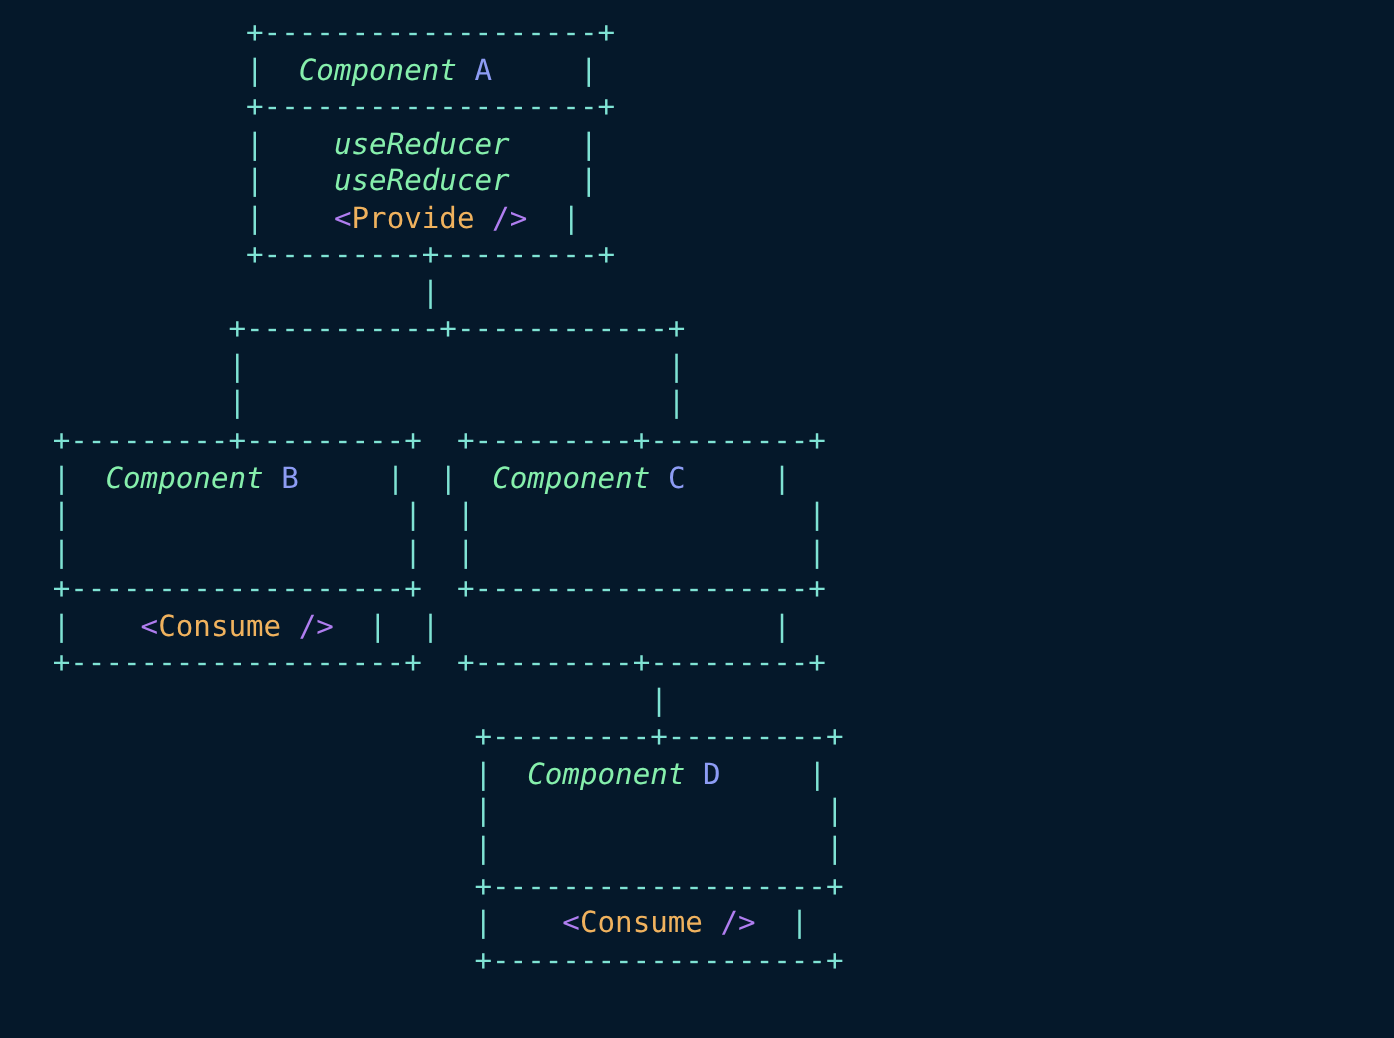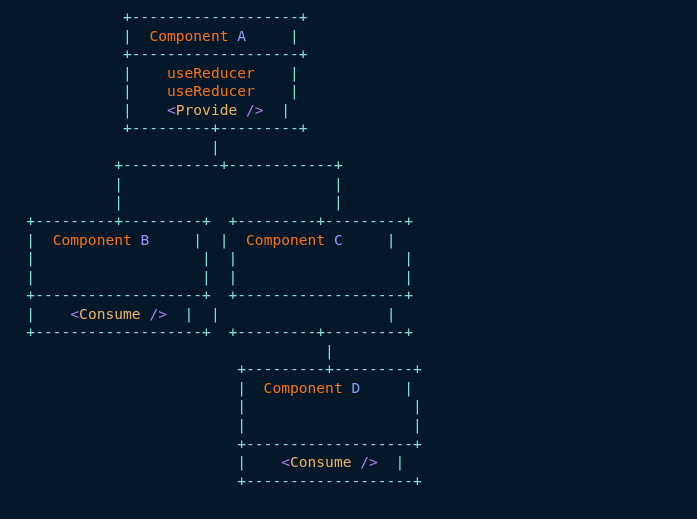--- a/index.html
+++ b/index.html
@@ -32,21 +32,21 @@
     white-space: pre;
     color: #7fe3d4;
     -webkit-font-smoothing: antialiased;
   }
   .ascii-row {
     height: 18.55px;
     white-space: pre;
   }
   
   .frame   { color: #7fe3d4; }   
-  .plain   { color: #f97316; }   
+  .plain   { color: #86efac; font-style: italic; }   
   .ident   { color: #8d9cf4; }   
   .tagname { color: #f0b25e; }   
   .punct   { color: #b07ef0; }   
 </style>
 </head>
 <body>
 
 <div id="canvas">
   <div class="ascii-grid" id="ascii-grid"><div class="ascii-row"><span class="frame">              </span><span class="frame">+-------------------+</span></div><div class="ascii-row"><span class="frame">              </span><span class="frame">| </span><span class="plain"> Component </span><span class="ident">A</span><span class="plain">     </span><span class="frame">|</span></div><div class="ascii-row"><span class="frame">              </span><span class="frame">+-------------------+</span></div><div class="ascii-row"><span class="frame">              </span><span class="frame">|   </span><span class="plain"> useReducer  </span><span class="frame">  |</span></div><div class="ascii-row"><span class="frame">              </span><span class="frame">|   </span><span class="plain"> useReducer  </span><span class="frame">  |</span></div><div class="ascii-row"><span class="frame">              </span><span class="frame">|   </span><span class="punct"> &lt;</span><span class="tagname">Provide</span><span class="punct"> /&gt;</span><span class="frame">  |</span></div><div class="ascii-row"><span class="frame">              </span><span class="frame">+---------+---------+</span></div><div class="ascii-row"><span class="frame">                        </span><span class="frame">|</span></div><div class="ascii-row"><span class="frame">             </span><span class="frame">+-----------+------------+</span></div><div class="ascii-row"><span class="frame">             </span><span class="frame">|</span><span class="frame">                        </span><span class="frame">|</span></div><div class="ascii-row"><span class="frame">             </span><span class="frame">|</span><span class="frame">                        </span><span class="frame">|</span></div><div class="ascii-row"><span class="frame">   </span><span class="frame">+---------+---------+</span><span class="frame">  </span><span class="frame">+---------+---------+</span></div><div class="ascii-row"><span class="frame">   </span><span class="frame">| </span><span class="plain"> Component </span><span class="ident">B</span><span class="plain">     </span><span class="frame">|</span><span class="frame">  </span><span class="frame">| </span><span class="plain"> Component </span><span class="ident">C</span><span class="plain">     </span><span class="frame">|</span></div><div class="ascii-row"><span class="frame">   </span><span class="frame">|                   |</span><span class="frame">  </span><span class="frame">|                   |</span></div><div class="ascii-row"><span class="frame">   </span><span class="frame">|                   |</span><span class="frame">  </span><span class="frame">|                   |</span></div><div class="ascii-row"><span class="frame">   </span><span class="frame">+-------------------+</span><span class="frame">  </span><span class="frame">+-------------------+</span></div><div class="ascii-row"><span class="frame">   </span><span class="frame">|   </span><span class="punct"> &lt;</span><span class="tagname">Consume</span><span class="punct"> /&gt;</span><span class="frame">  |</span><span class="frame">  </span><span class="frame">|                   |</span></div><div class="ascii-row"><span class="frame">   </span><span class="frame">+-------------------+</span><span class="frame">  </span><span class="frame">+---------+---------+</span></div><div class="ascii-row"><span class="frame">                                     </span><span class="frame">|</span></div><div class="ascii-row"><span class="frame">                           </span><span class="frame">+---------+---------+</span></div><div class="ascii-row"><span class="frame">                           </span><span class="frame">| </span><span class="plain"> Component </span><span class="ident">D</span><span class="plain">     </span><span class="frame">|</span></div><div class="ascii-row"><span class="frame">                           </span><span class="frame">|                   |</span></div><div class="ascii-row"><span class="frame">                           </span><span class="frame">|                   |</span></div><div class="ascii-row"><span class="frame">                           </span><span class="frame">+-------------------+</span></div><div class="ascii-row"><span class="frame">                           </span><span class="frame">|   </span><span class="punct"> &lt;</span><span class="tagname">Consume</span><span class="punct"> /&gt;</span><span class="frame">  |</span></div><div class="ascii-row"><span class="frame">                           </span><span class="frame">+-------------------+</span></div></div>
 </div>

